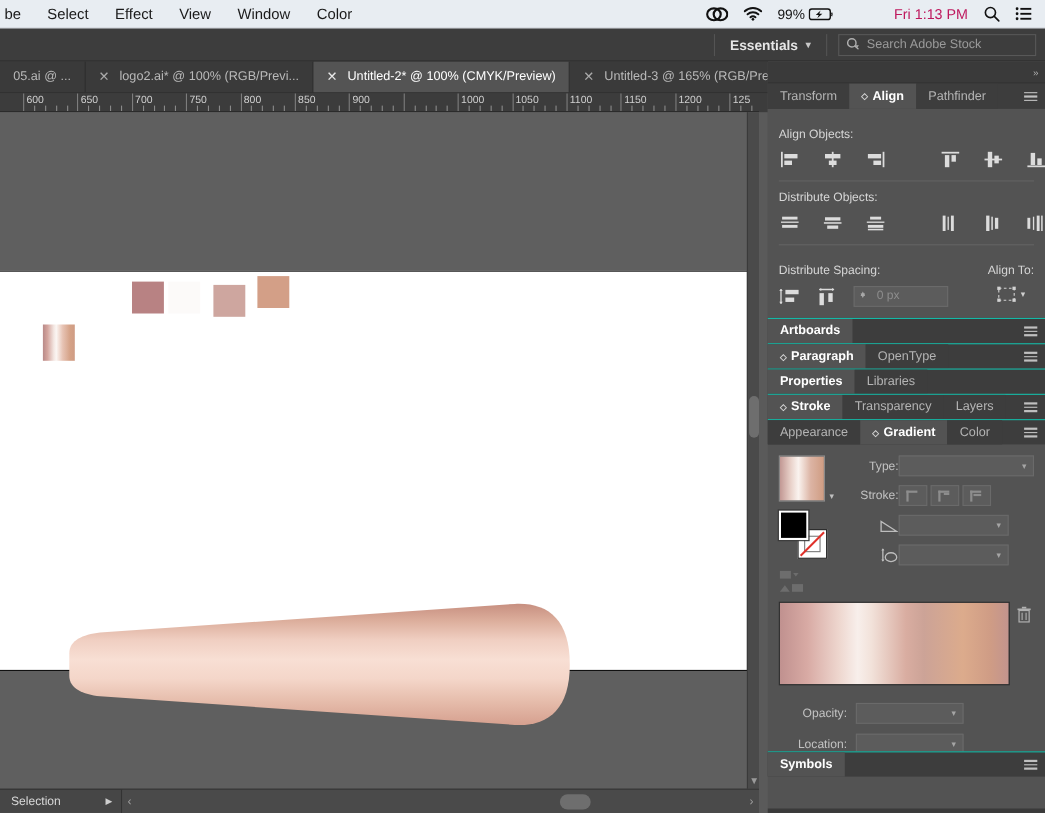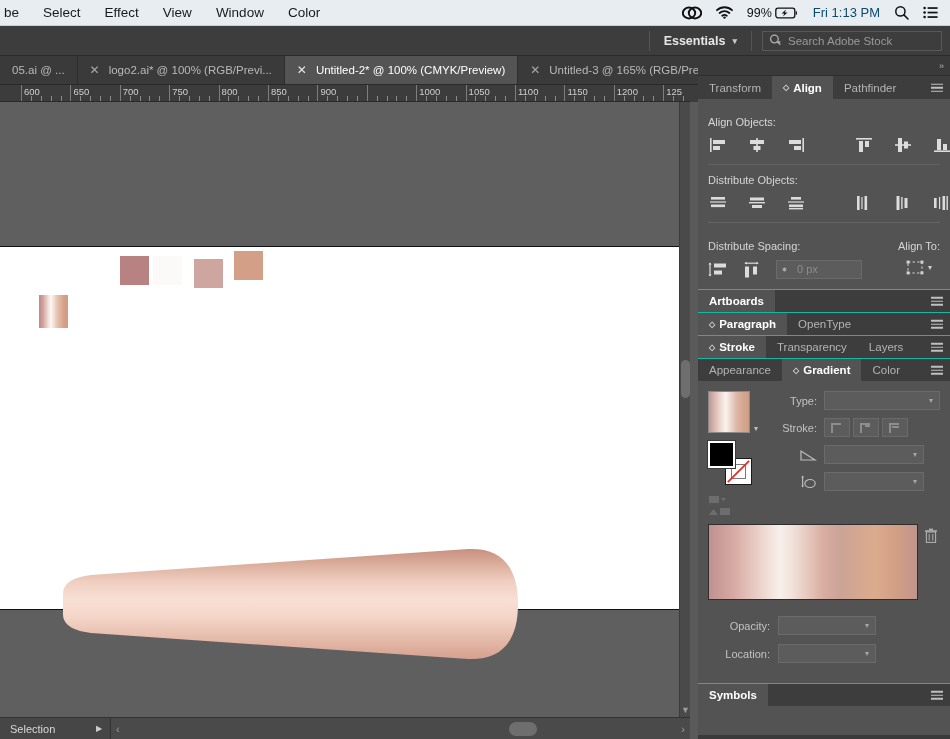--- a/index.html
+++ b/index.html
@@ -17,21 +17,21 @@
     background:#e8edf2;
     display:flex; align-items:center;
     font-size:13.5px; color:#1a1a1a;
     border-bottom:1px solid #c9ced3;
   }
   .macbar .mitem { padding:0 12px; white-space:nowrap; cursor:default; }
   .macbar .mitem.first { padding-left:4px; }
   .macbar .spacer { flex:1; }
   .macbar .right { display:flex; align-items:center; gap:14px; padding-right:12px; }
   .macbar .ricon { display:flex; align-items:center; }
-  .mb-time { font-size:13px; color:#0c4a6e; }
+  .mb-time { font-size:13px; color:#be185d;margin-left:40px; }
   .mb-batt { font-size:12.5px; color:#111; display:flex; align-items:center; gap:3px; }
 
   
   .apptool {
     position:absolute; top:26px; left:0; width:950px; height:30px;
     background:#3d3d3d;
     display:flex; align-items:center; justify-content:flex-end;
     border-bottom:1px solid #2b2b2b;
   }
   .ws-divider { width:1px; height:20px; background:#545454; margin:0 10px; }
@@ -216,21 +216,21 @@
     overflow:hidden;
   }
   .fs-fill {
     position:absolute; left:0; top:0; width:27px; height:27px;
     background:#000000; border:2px solid #ffffff; outline:1px solid #3a3a3a;
   }
   .fs-small {
     display:flex; gap:3px; margin-top:9px; align-items:center;
   }
   .grad-fields { flex:1; }
-  .frow { display:flex; align-items:center; gap:7px; margin-bottom:8px; }
+  .frow { display:flex; align-items:center; margin-bottom:8px; }
   .frow .flab {
     font-size:11px; color:#c2c2c2; text-align:right;
   }
   .strokebtns { display:flex; gap:3px; }
   .sbtn {
     width:26px; height:19px; background:#5c5c5c; border:1px solid #6a6a6a;
     display:flex; align-items:center; justify-content:center;
   }
 
   .gradbar-wrap { padding:6px 10px 0 10px; display:flex; gap:6px; }
@@ -684,20 +684,28 @@
       <div class="ptab">
         <span>OpenType</span>
       </div>
       <div class="tab-menu">
           <i></i>
           <i></i>
           <i></i>
         </div>
     </div>
 
+    <div class="tabrow solo-tabrow">
+      <div class="ptab active">
+        <span>Properties</span>
+      </div>
+      <div class="ptab">
+        <span>Libraries</span>
+      </div>
+    </div>
 
     <div class="tabrow solo-tabrow">
       <div class="ptab active">
         <span class="diamond">◇</span>
         <span>Stroke</span>
       </div>
       <div class="ptab">
         <span>Transparency</span>
       </div>
       <div class="ptab">

